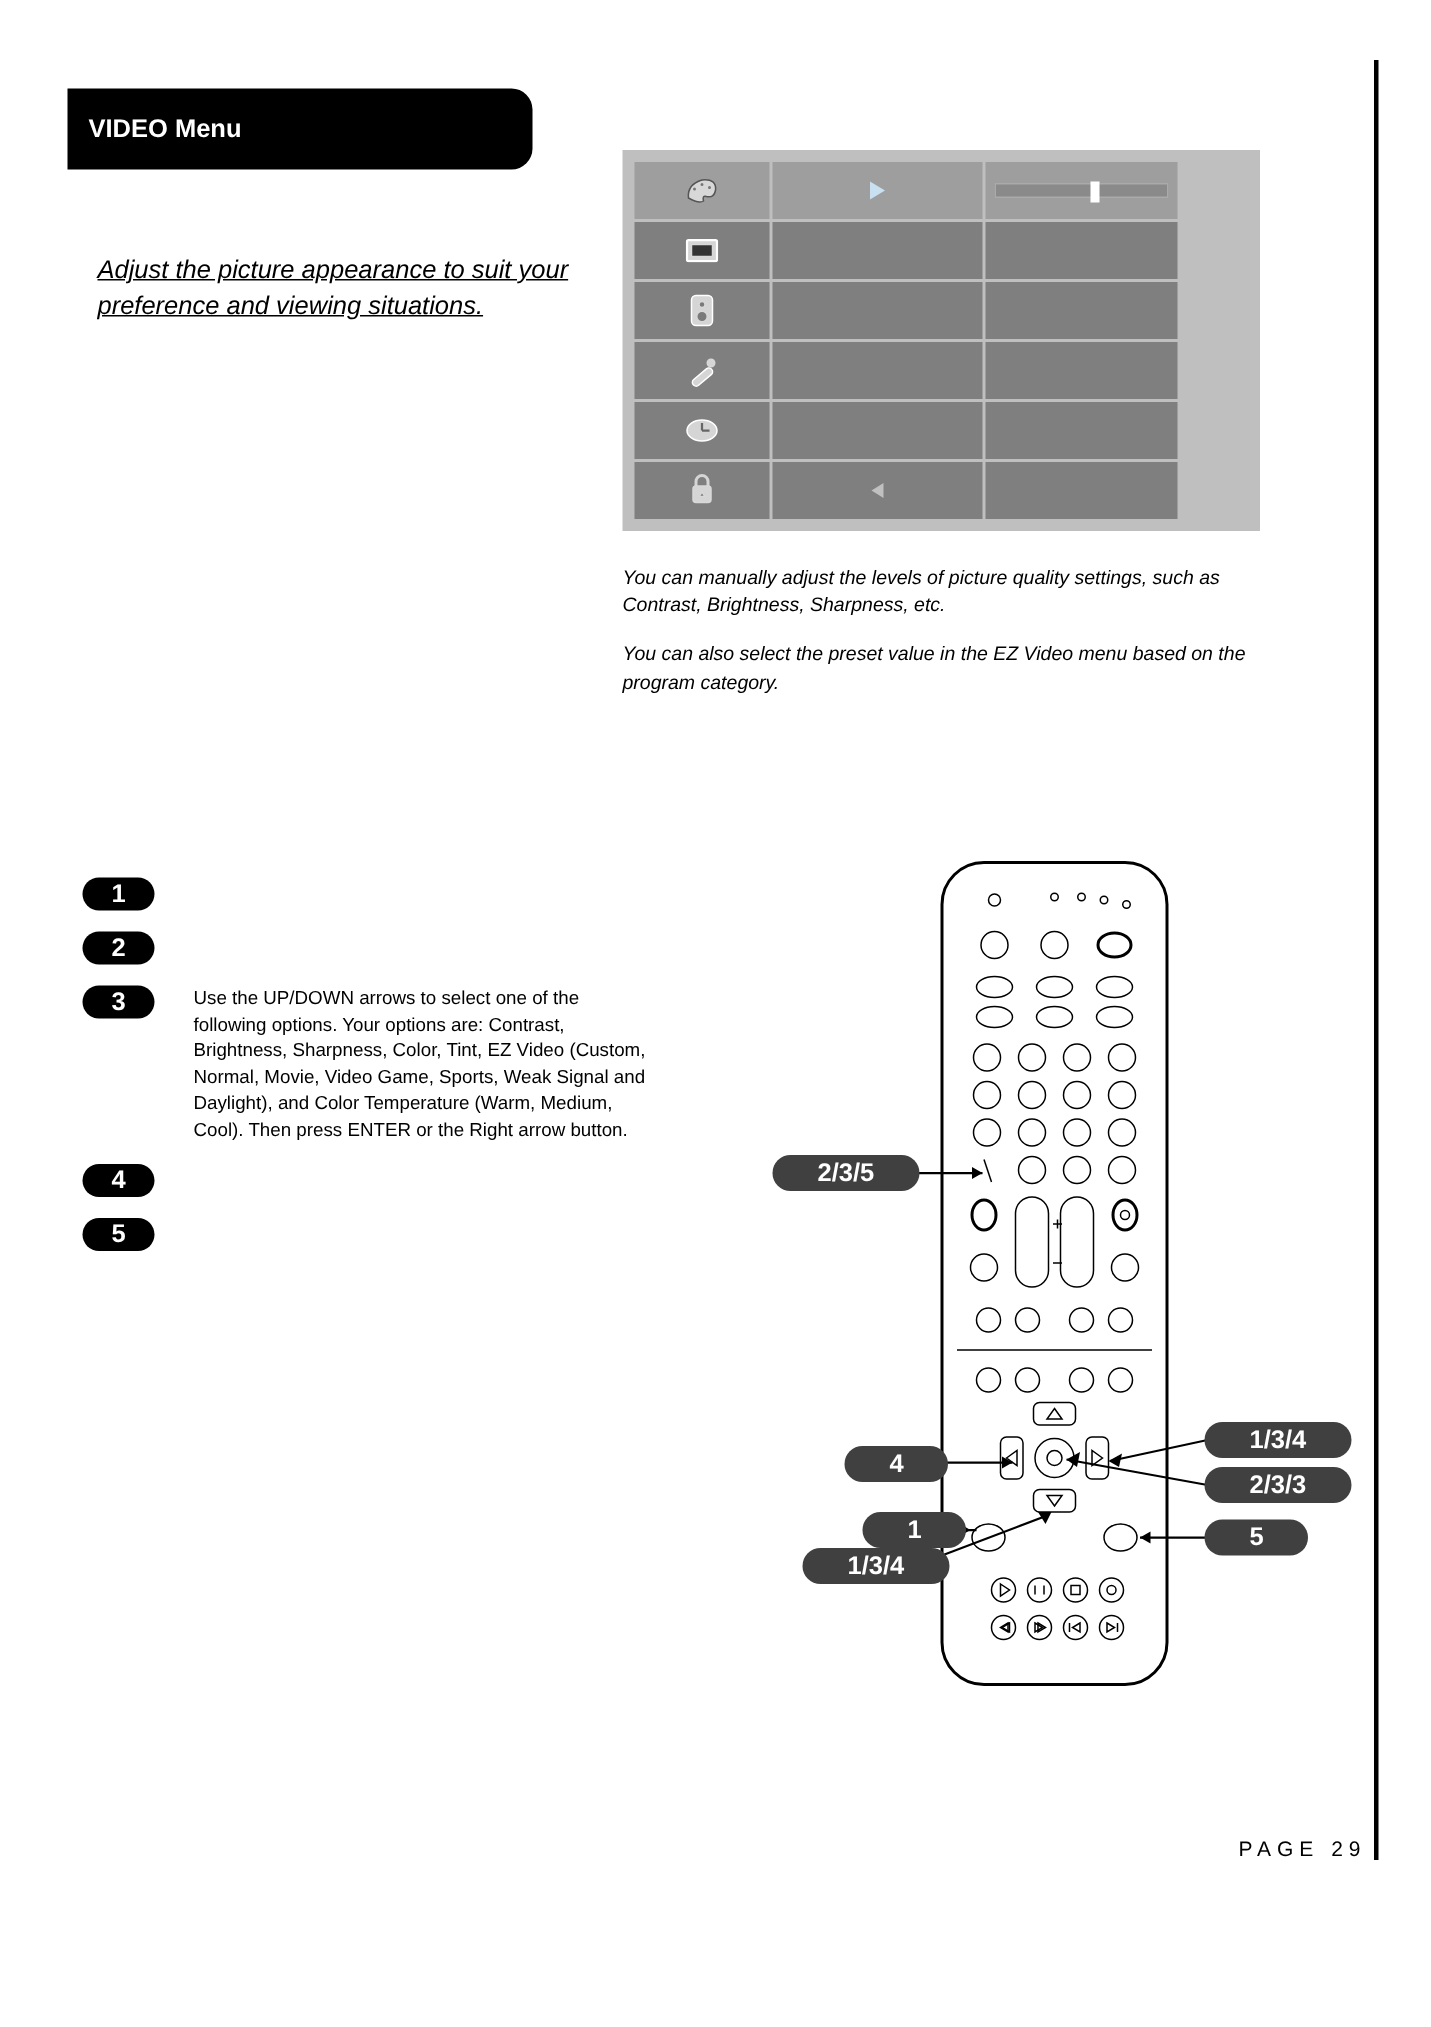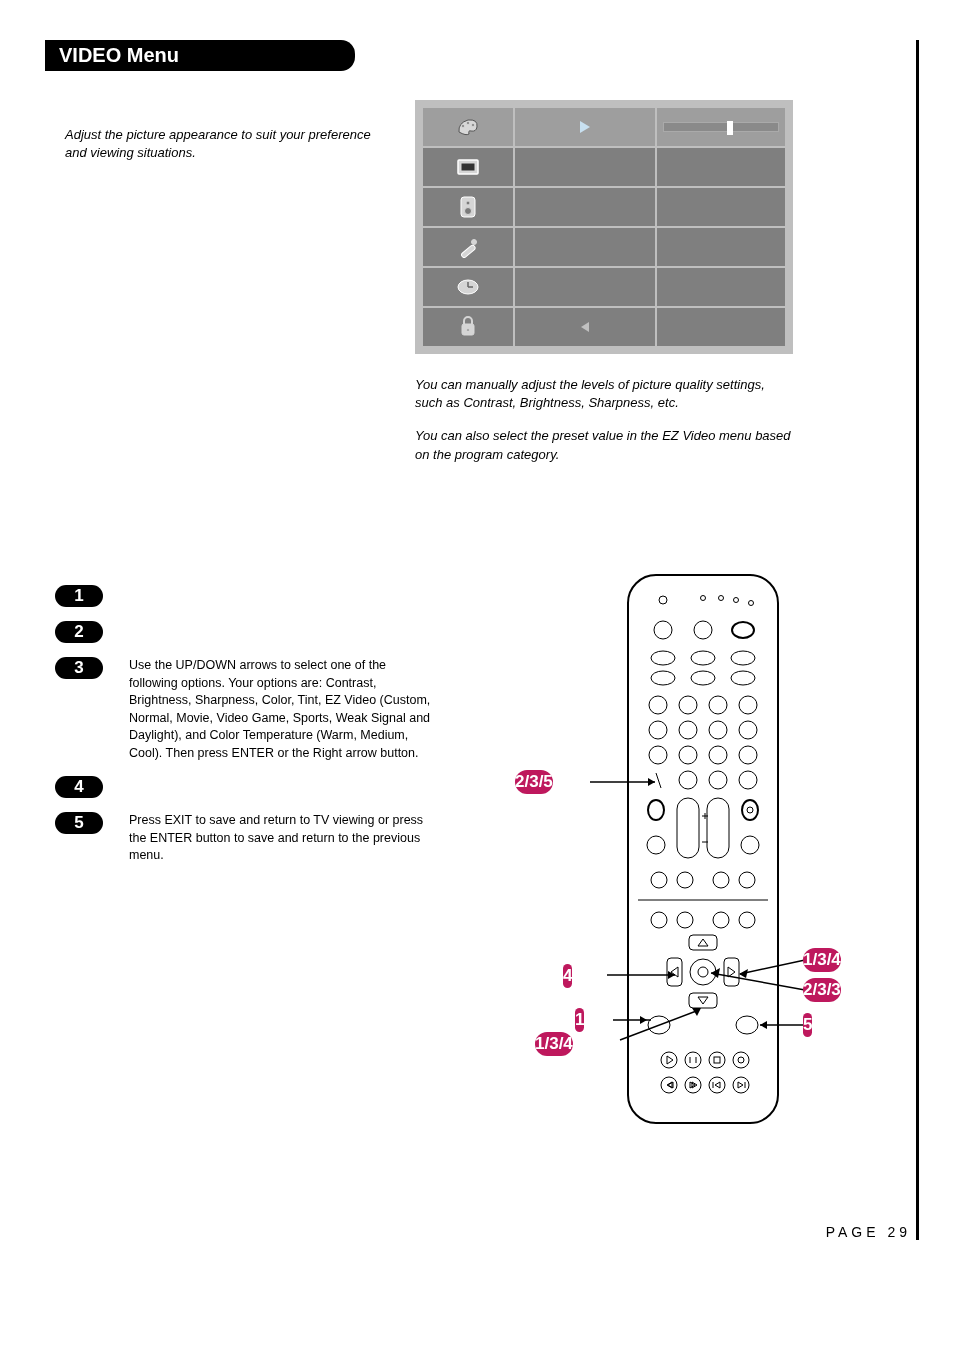--- a/index.html
+++ b/index.html
@@ -16,39 +16,41 @@
     border-bottom: none;
     margin: 40px 35px 40px 45px;
     padding: 0 25px 25px 0;
     position: relative;
     min-height: 1200px;
   }
   .header-bar {
     background: #000;
     color: #fff;
     font-weight: bold;
-    font-size: 20px;
-    padding: 4px 14px;
+    font-size: 17px;
+    padding: 17px 14px;
     border-radius: 0 14px 14px 0;
     display: inline-block;
     width: 310px;
+    margin-top: 19px;
   }
   .intro {
     font-style: italic;
-    font-size: 13px;
+    font-size: 17px;
     line-height: 1.4;
     width: 325px;
     margin-top: 55px;
     margin-left: 20px;
+    text-decoration: underline;
   }
   .osd-wrap {
     position: absolute;
     top: 60px;
     left: 370px;
-    width: 378px;
+    width: 425px;
   }
   .osd {
     background: #bfbfbf;
     padding: 8px;
   }
   .osd-grid {
     display: grid;
     grid-template-columns: 90px 140px 128px;
     grid-template-rows: repeat(6, 38px);
     gap: 2px;
@@ -107,25 +109,25 @@
     position: absolute;
     top: 530px;
     left: 470px;
     width: 440px;
     height: 570px;
   }
   .remote-svg { position:absolute; left:108px; top:0; }
 
   .callout {
     position: absolute;
-    background: #be185d;
+    background: #404040;
     color: #fff;
     font-weight: bold;
     font-size: 17px;
-    padding: 0 0;
+    padding: 0 30px;
     height: 24px;
     line-height: 24px;
     border-radius: 12px;
     white-space: nowrap;
   }
   .callout-line { stroke:#000; stroke-width:1.5; fill:none; }
 
   .page-num {
     position: absolute;
     bottom: 0;
@@ -236,21 +238,20 @@
     </div>
     <div class="step">
       <div class="step-num">3</div>
       <div class="step-text">Use the UP/DOWN arrows to select one of the following options. Your options are: Contrast, Brightness, Sharpness, Color, Tint, EZ Video (Custom, Normal, Movie, Video Game, Sports, Weak Signal and Daylight), and Color Temperature (Warm, Medium, Cool). Then press ENTER or the Right arrow button.</div>
     </div>
     <div class="step">
       <div class="step-num">4</div>
     </div>
     <div class="step">
       <div class="step-num">5</div>
-      <div class="step-text">Press EXIT to save and return to TV viewing or press the ENTER button to save and return to the previous menu.</div>
     </div>
   </div>
 
   <div class="remote-wrap">
 
     <svg class="remote-svg" width="160" height="560">
       <rect x="5" y="5" width="150" height="548" rx="28" fill="#fff" stroke="#000" stroke-width="2"></rect>
 
       <circle cx="40" cy="30" r="4" fill="none" stroke="#000"></circle>
       <circle cx="80" cy="28" r="2.5" fill="none" stroke="#000"></circle>

